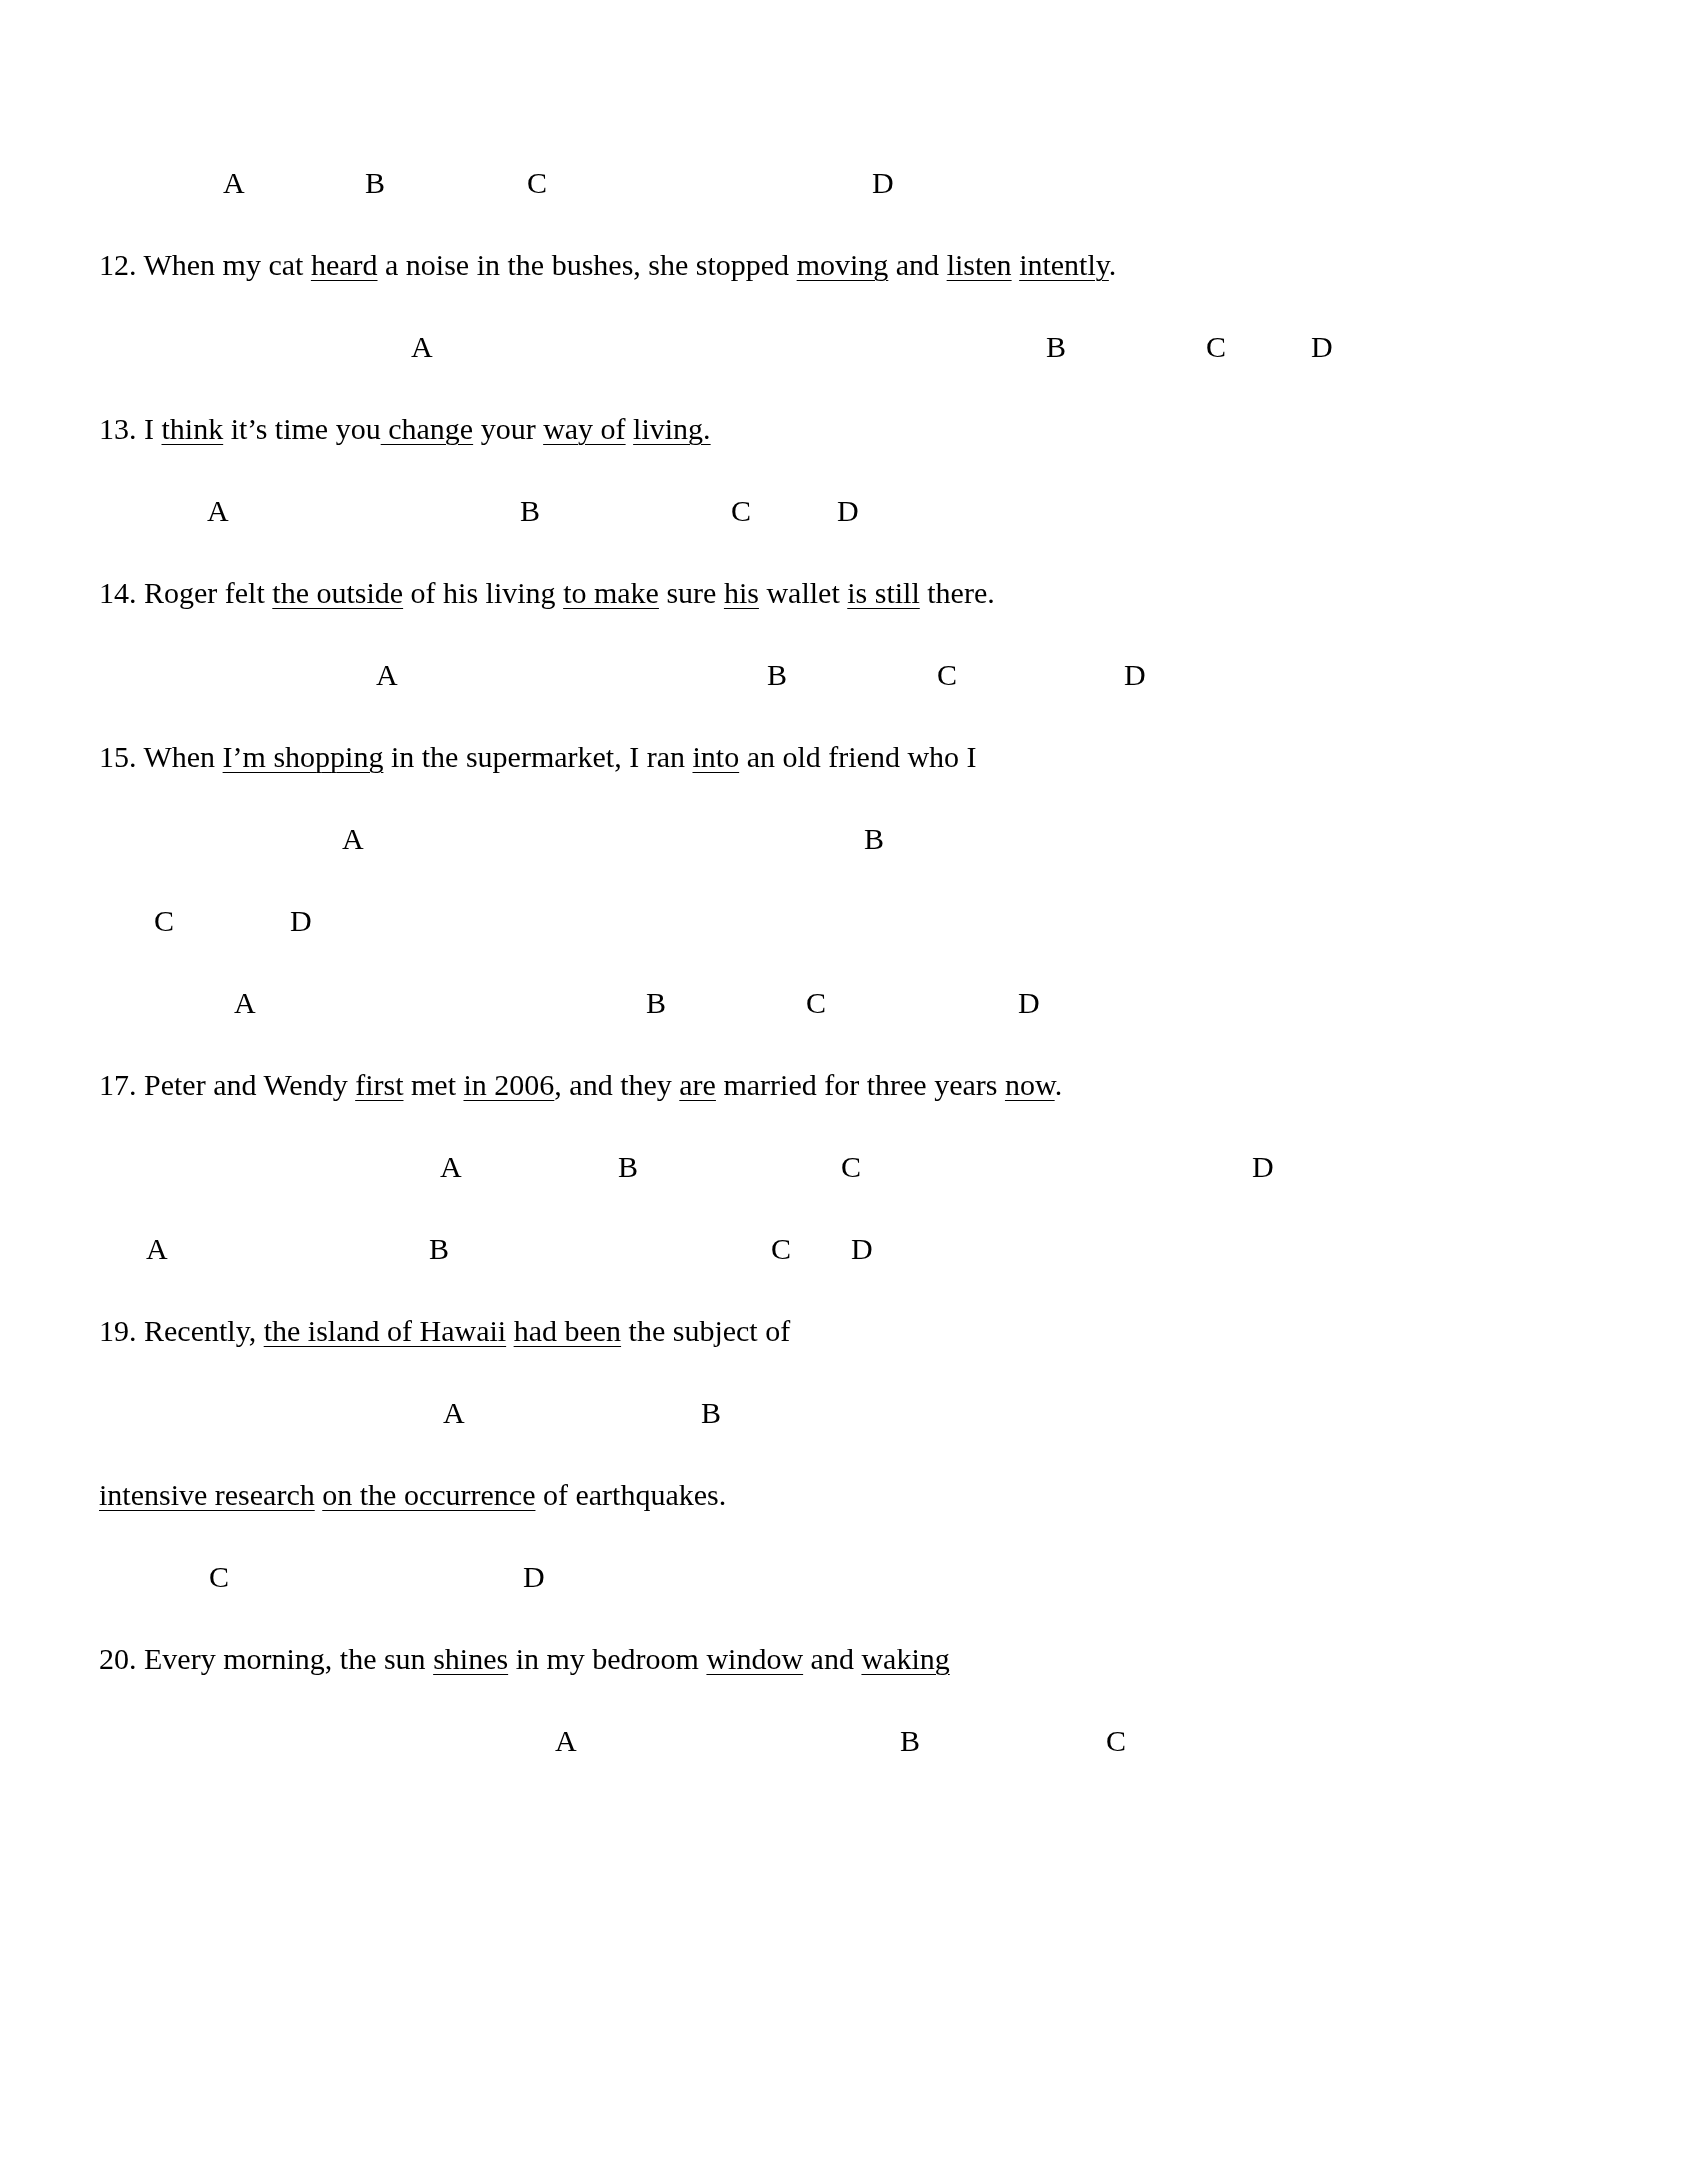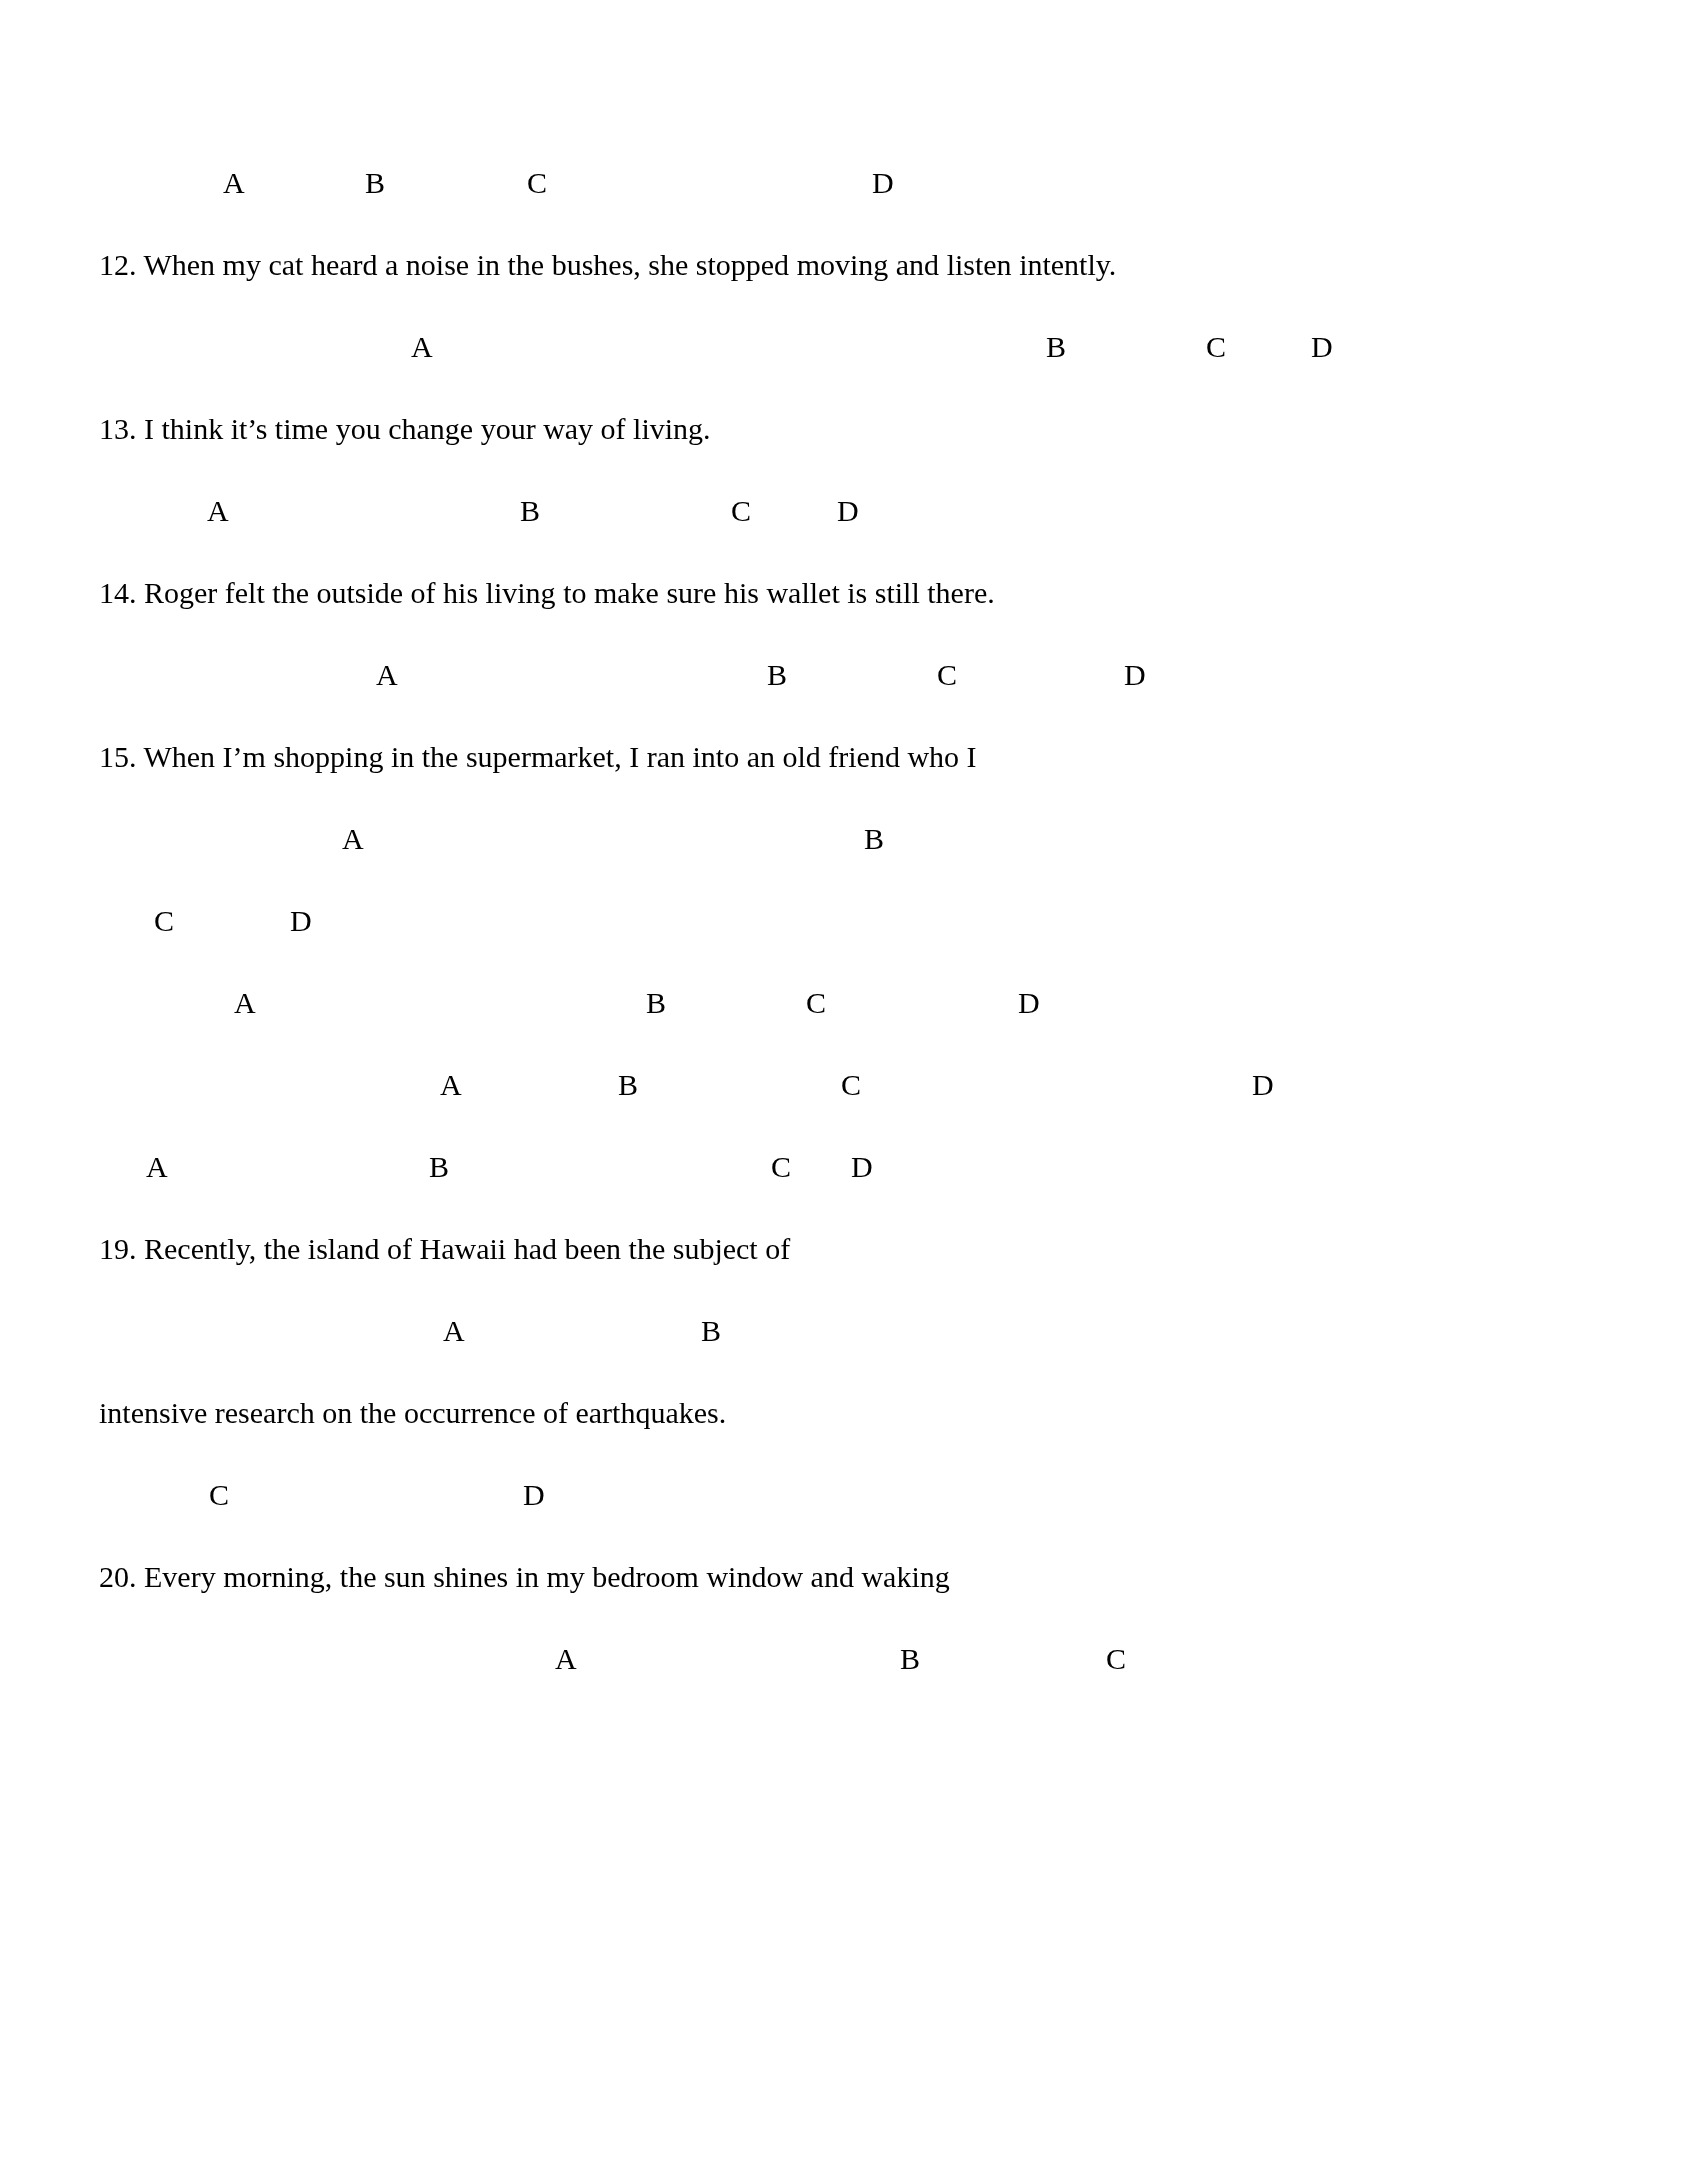--- a/index.html
+++ b/index.html
@@ -32,20 +32,21 @@
     position: absolute;
     left: 99px;
     top: 0;
     white-space: nowrap;
     line-height: 1.15;
   }
   .seg {
     text-decoration: none;
   }
   .seg.u {
+    text-decoration: underline;
     text-underline-offset: 4.6px;
     text-decoration-thickness: 1.3px;
   }
   .choice {
     position: absolute;
     top: 0;
     line-height: 1.15;
   }
 </style>
 </head>
@@ -97,20 +98,23 @@
         <span class="choice" style="left: 154px;">C</span>
         <span class="choice" style="left: 290px;">D</span>
       </div>
       <div class="line">
         <span class="choice" style="left: 234px;">A</span>
         <span class="choice" style="left: 646px;">B</span>
         <span class="choice" style="left: 806px;">C</span>
         <span class="choice" style="left: 1018px;">D</span>
       </div>
       <div class="line">
+        <span class="txt"><span class="seg">17. Peter and Wendy </span><span class="seg u">first</span><span class="seg"> met </span><span class="seg u">in 2006</span><span class="seg">, and they </span><span class="seg u">are</span><span class="seg"> married for three years </span><span class="seg u">now</span><span class="seg">.</span></span>
+      </div>
+      <div class="line">
         <span class="choice" style="left: 440px;">A</span>
         <span class="choice" style="left: 618px;">B</span>
         <span class="choice" style="left: 841px;">C</span>
         <span class="choice" style="left: 1252px;">D</span>
       </div>
       <div class="line">
         <span class="choice" style="left: 146px;">A</span>
         <span class="choice" style="left: 429px;">B</span>
         <span class="choice" style="left: 771px;">C</span>
         <span class="choice" style="left: 851px;">D</span>

